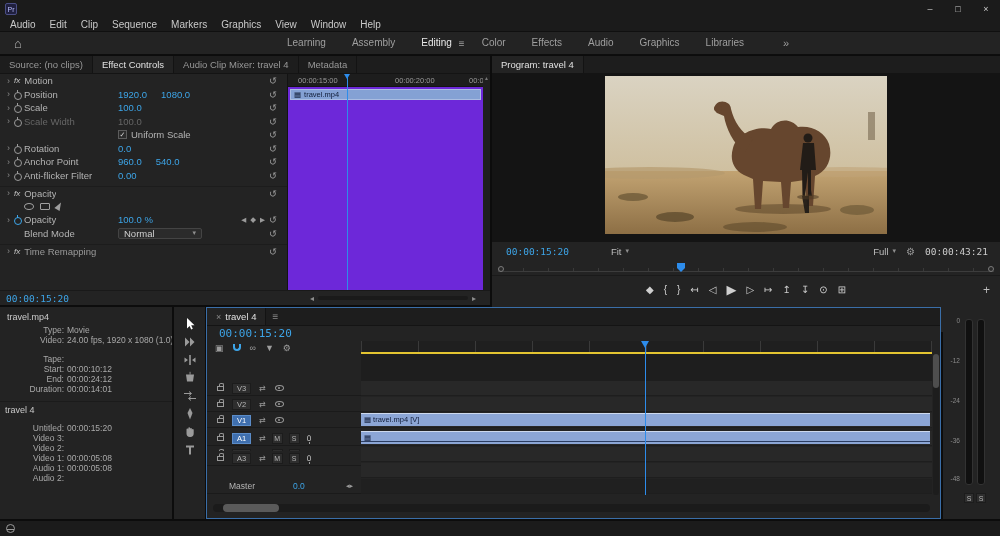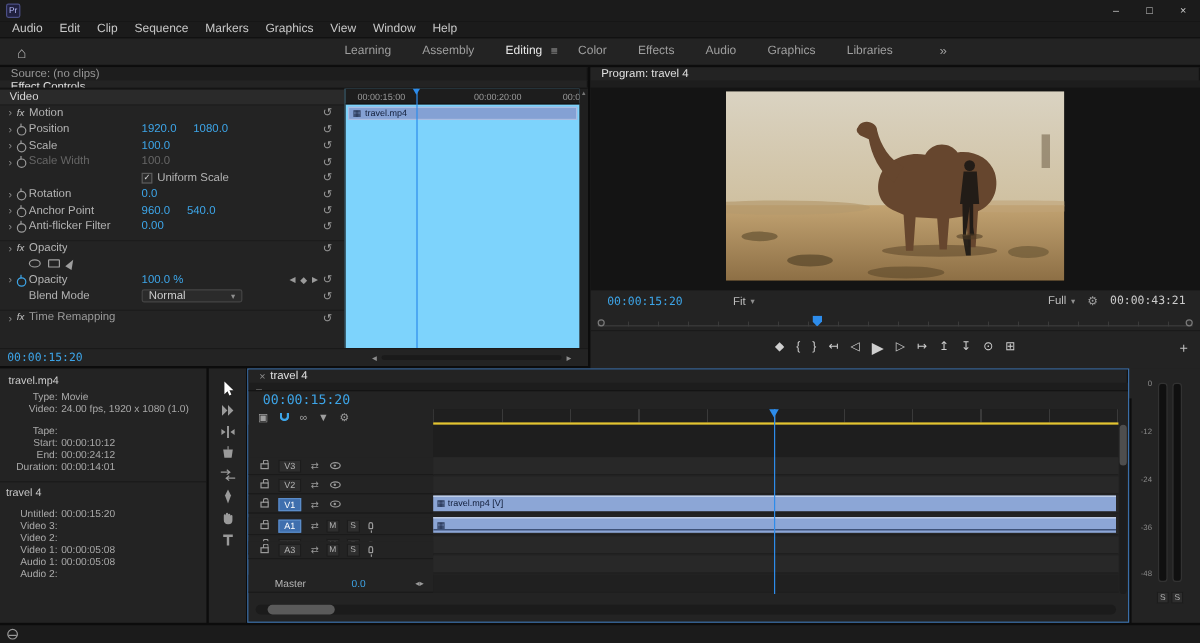--- a/index.html
+++ b/index.html
@@ -21,21 +21,21 @@
     display:flex;align-items:center;border-bottom:1px solid #0d0d0d;}
   .home-btn{width:36px;text-align:center;color:#b5b5b5;font-size:13px;}
   .ws-tabs{display:flex;margin-left:238px;align-items:center;}
   .ws-tab{padding:0 13px;color:#9f9f9f;line-height:22px;white-space:nowrap;}
   .ws-tab.active{color:#e8e8e8;}
   .ws-menu{color:#9f9f9f;font-size:10px;margin-left:-6px;margin-right:4px;}
   .ws-overflow{margin-left:26px;color:#9f9f9f;font-size:11px;}
 
   
   .panel{position:absolute;background:#232323;overflow:hidden;}
-  .tabstrip{display:flex;height:18px;background:#1d1d1d;border-bottom:1px solid #141414;overflow:hidden;flex-direction:column;}
+  .tabstrip{display:flex;height:18px;background:#1d1d1d;border-bottom:1px solid #141414;overflow:hidden;}
   .ptab{display:flex;align-items:center;gap:4px;padding:0 9px;font-size:9.5px;color:#989898;
     background:#1d1d1d;border-right:1px solid #131313;white-space:nowrap;}
   .ptab.active{background:#232323;color:#e0e0e0;}
   .panel-menu{color:#8a8a8a;padding:0 6px;line-height:18px;}
 
   
   #ec-panel{left:0;top:56px;width:490px;height:249px;}
   .ec-body{position:absolute;top:18px;left:0;right:0;bottom:15px;}
   .ec-left{position:absolute;left:0;top:0;width:287px;bottom:0;overflow:hidden;}
   .ec-header{height:14px;display:flex;align-items:center;font-size:9.5px;color:#9a9a9a;padding-left:6px;gap:4px;white-space:nowrap;}
@@ -60,21 +60,21 @@
   .kfnav{color:#9a9a9a;font-size:6.5px;}
   .kfnav.d{font-size:7.5px;}
   .checkbox{width:9px;height:9px;background:#2b2b2b;border:1px solid #5c5c5c;color:#d5d5d5;
     font-size:7px;line-height:7px;text-align:center;margin-right:4px;flex:none;}
   .dropdown{display:flex;align-items:center;gap:10px;background:#2b2b2b;border:1px solid #444;
     border-radius:2px;padding:0 5px;height:11px;color:#cfcfcf;min-width:84px;justify-content:space-between;}
   .mask-ellipse{width:10px;height:7px;border:1px solid #9f9f9f;border-radius:50%;margin-right:6px;flex:none;}
   .mask-rect{width:10px;height:7px;border:1px solid #9f9f9f;border-radius:1px;margin-right:6px;flex:none;}
   .mask-pen{width:0;height:0;border-left:3px solid transparent;border-right:3px solid transparent;
     border-bottom:8px solid #9f9f9f;transform:rotate(30deg);flex:none;}
-  .ec-right{position:absolute;left:287px;right:7px;top:0;bottom:0;background:#7dd3fc;border-left:1px solid #131313;}
+  .ec-right{position:absolute;left:287px;right:7px;top:0;bottom:0;background:#6d28d9;border-left:1px solid #131313;}
   .kf-ruler{position:absolute;left:0;right:0;top:0;height:13px;background:#1d1d1d;border-bottom:1px solid #141414;
     font-size:7.5px;color:#9a9a9a;}
   .kf-ruler span{position:absolute;top:2px;}
   .kf-clip{position:absolute;left:2px;right:2px;top:15px;height:11px;background:#84a1d4;
     border:1px solid #aabde2;display:flex;align-items:center;gap:3px;font-size:7.5px;color:#111d38;padding-left:3px;}
   .kf-playhead{position:absolute;top:0;bottom:0;left:59px;width:1px;background:#2d8ceb;}
   .kf-playhead::before{content:'';position:absolute;left:-3px;top:0;border-left:3.5px solid transparent;
     border-right:3.5px solid transparent;border-top:5px solid #2d8ceb;}
   .ec-vscroll{position:absolute;right:0;top:18px;bottom:15px;width:7px;background:#1f1f1f;text-align:center;}
   .ec-vscroll .up{color:#777;font-size:5px;line-height:8px;}
@@ -105,21 +105,21 @@
   .pm-transport{position:absolute;top:221px;left:0;right:0;height:26px;display:flex;align-items:center;
     justify-content:center;gap:10px;color:#cfcfcf;}
   .tbtn{font-size:10px;line-height:14px;}
   .tbtn.play{font-size:13px;}
   .tbtn.plus{position:absolute;right:10px;font-size:12px;color:#bdbdbd;}
 
   
   #info-panel{left:0;top:307px;width:172px;height:212px;}
   .info-body{padding-top:5px;font-size:8.5px;color:#a9a9a9;}
   .info-name{padding-left:7px;color:#cccccc;font-size:9px;margin-bottom:3px;}
-  .irow{display:flex;line-height:10px;white-space:nowrap;}
+  .irow{display:flex;line-height:10px;white-space:nowrap;padding-left:16px;}
   .ilab{width:48px;text-align:right;margin-right:3px;flex:none;}
   .info-seq{margin-top:7px;border-top:1px solid #1b1b1b;padding:3px 0 2px 5px;color:#c9c9c9;font-size:9px;}
 
   
   #tools-panel{left:174px;top:307px;width:31px;height:212px;}
   .tool{width:31px;height:18px;display:flex;align-items:center;justify-content:center;color:#9a9a9a;}
   .tool.active{color:#ffffff;}
   .tool svg{display:block;}
 
   
@@ -231,23 +231,20 @@
         <span>Audio Clip Mixer: travel 4</span>
       </div>
     <div class="ptab">
         <span>Metadata</span>
       </div>
   </div>
 
   <div class="ec-body">
     <div class="ec-left">
 
-      <div class="ec-row sec">
-        <span class="lbl auto">Video</span>
-      </div>
 
       <div class="ec-row">
         <span class="chev">›</span>
         <span class="fxb">fx</span>
         <span class="lbl auto">Motion</span>
         <span class="row-right">
             <span class="reset">↺</span>
           </span>
       </div>
 

